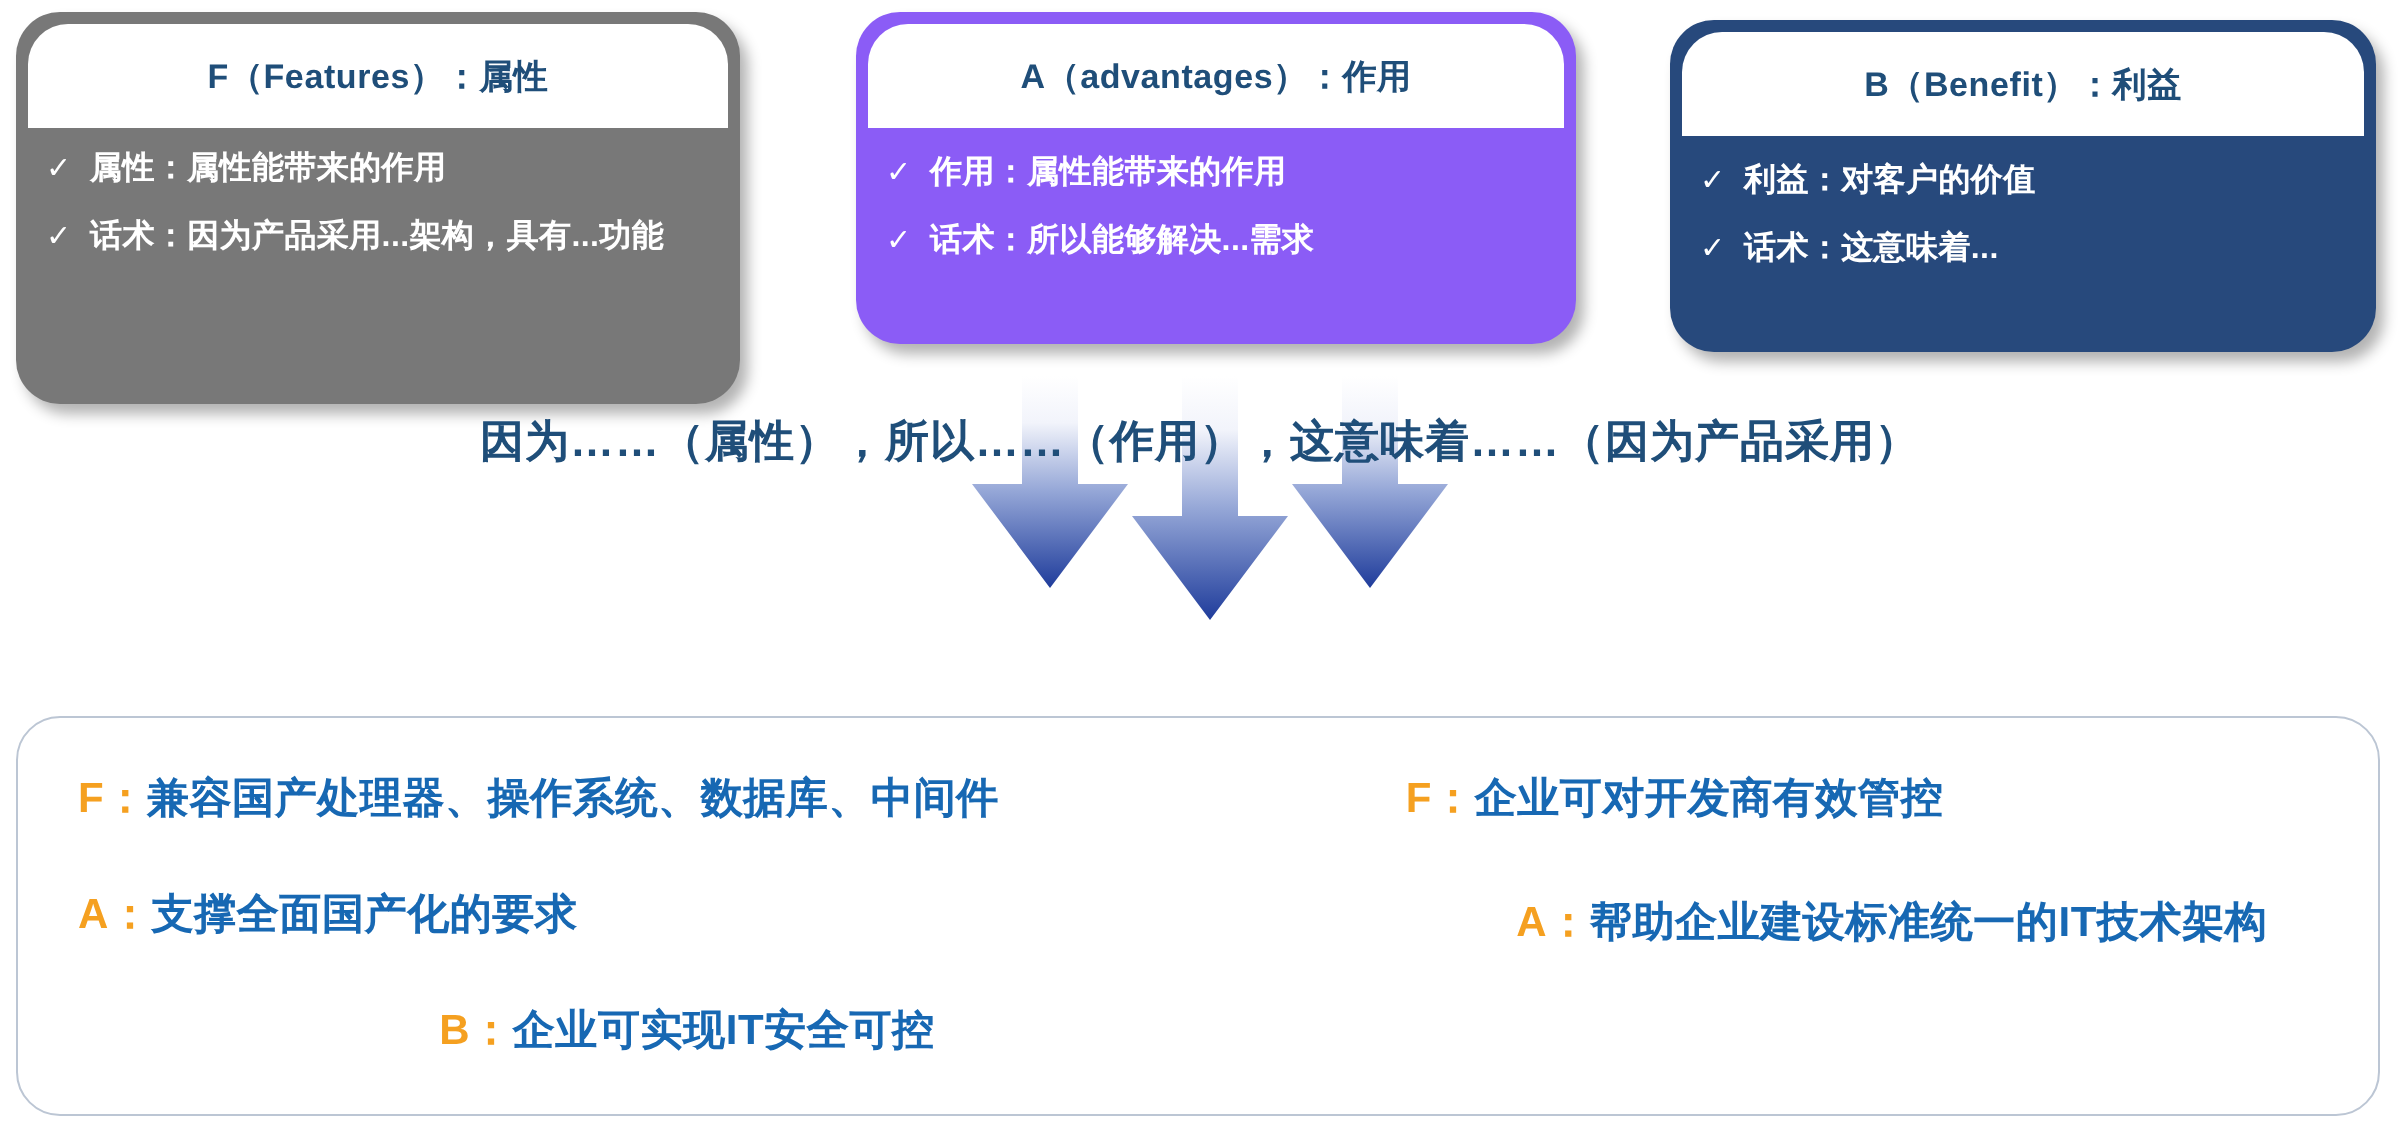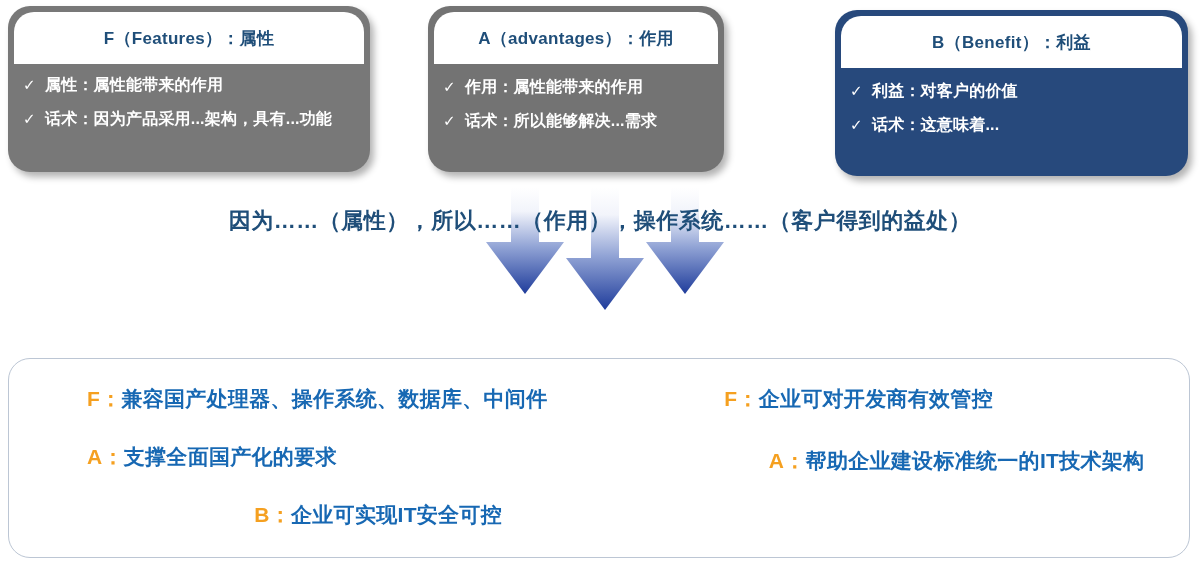--- a/index.html
+++ b/index.html
@@ -61,25 +61,25 @@
   }
   .bullet-text {
     color: #ffffff;
     font-weight: bold;
     font-size: 16px;
     line-height: 25px;
     letter-spacing: 0.2px;
   }
 
   
-  #card-f { left: 8px;   top: 6px;  width: 362px; height: 166px; background: #787878; }
+  #card-f { left: 8px;   top: 6px;  width: 362px; height: 196px; background: #787878; }
   #card-f .card-header { border-radius: 20px 20px 0 0; margin: 6px 6px 0 6px; height: 52px; }
   #card-f .card-body { padding-top: 8px; }
 
-  #card-a { left: 428px; top: 6px;  width: 296px; height: 166px; background: #737373; }
+  #card-a { left: 428px; top: 6px;  width: 360px; height: 166px; background: #8b5cf6; }
   #card-a .card-header { border-radius: 20px 20px 0 0; margin: 6px 6px 0 6px; height: 52px; }
 
   #card-b { left: 835px; top: 10px;  width: 353px; height: 166px; background: #27497c; }
   #card-b .card-header { border-radius: 20px 20px 0 0; margin: 6px 6px 0 6px; height: 52px; }
 
   
   .arrows { position: absolute; left: 480px; top: 188px; width: 250px; height: 160px; }
 
   
   .center-sentence {
@@ -99,21 +99,20 @@
     position: absolute;
     left: 8px;
     top: 358px;
     width: 1182px;
     height: 200px;
     border: 1.5px solid #bcc6d4;
     border-radius: 22px;
     box-sizing: border-box;
     background: #ffffff;
     display: flex;
-    padding-left: 48px;
   }
   .bp-col {
     box-sizing: border-box;
     padding-top: 26px;
   }
   .bp-col-left  { width: 640px; padding-left: 30px; }
   .bp-col-right { width: 542px; padding-left: 55px; }
 
   .fab-line {
     margin-bottom: 30px;
@@ -213,21 +212,21 @@
     <g>
       <path d="M111,0 L139,0 L139,70 L164,70 L125,122 L86,70 L111,70 Z" fill="url(#arrGrad2)"></path>
     </g>
 
     <g>
       <path d="M191,0 L219,0 L219,54 L244,54 L205,106 L166,54 L191,54 Z" fill="url(#arrGrad3)"></path>
     </g>
   </svg>
 </div>
 
-<div class="center-sentence">因为……（属性），所以……（作用），操作系统……（客户得到的益处）</div>
+<div class="center-sentence">因为……（属性），所以……（作用），这意味着……（因为产品采用）</div>
 
 <div class="bottom-panel">
 
   <div class="bp-col bp-col-left">
     <div class="fab-line">
       <span class="fab-key">F：</span><span class="fab-val">兼容国产处理器、操作系统、数据库、中间件</span>
     </div>
     <div class="fab-line">
       <span class="fab-key">A：</span><span class="fab-val">支撑全面国产化的要求</span>
     </div>

